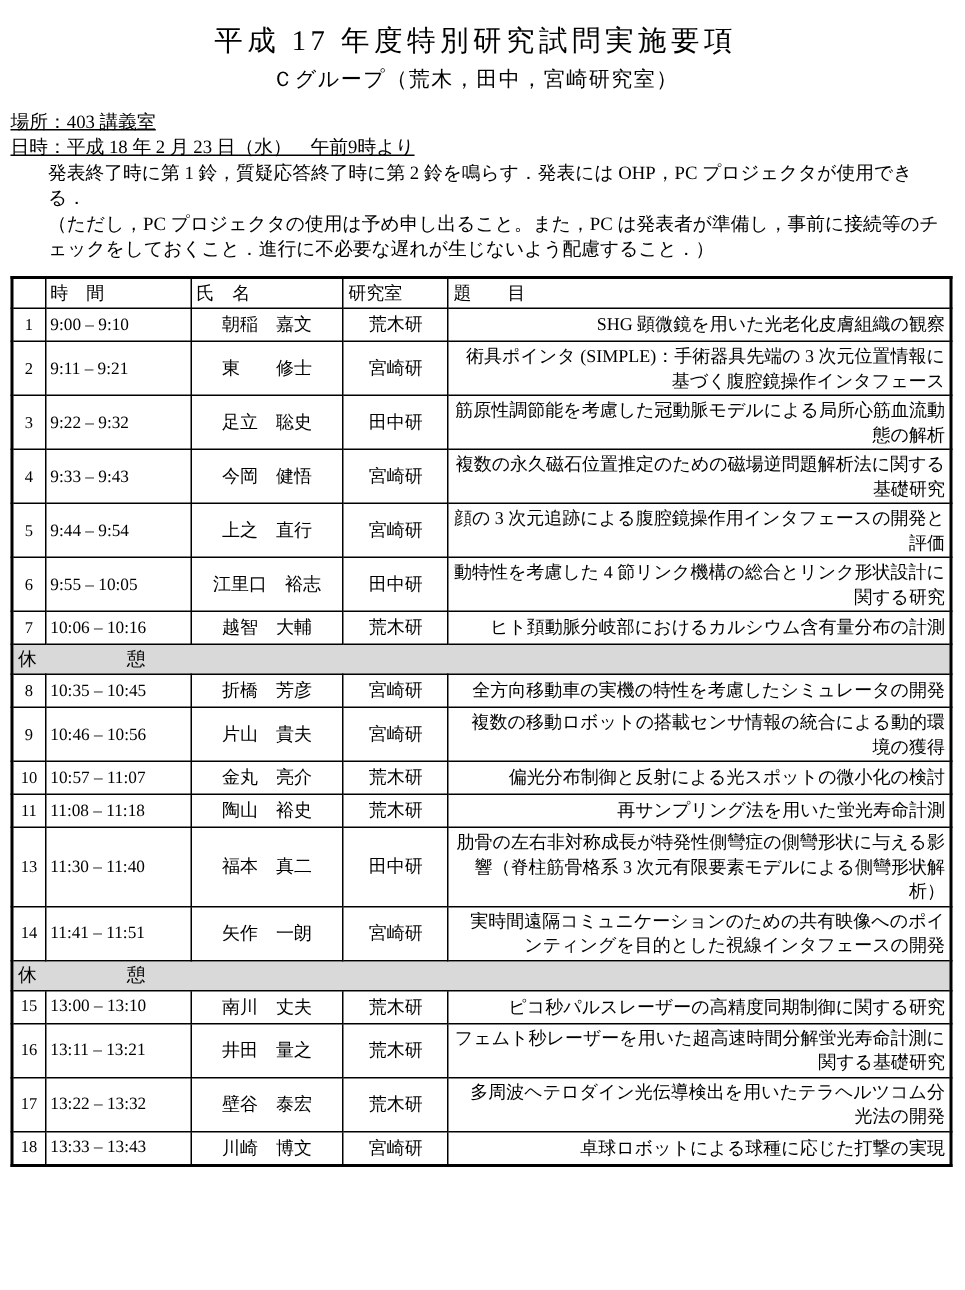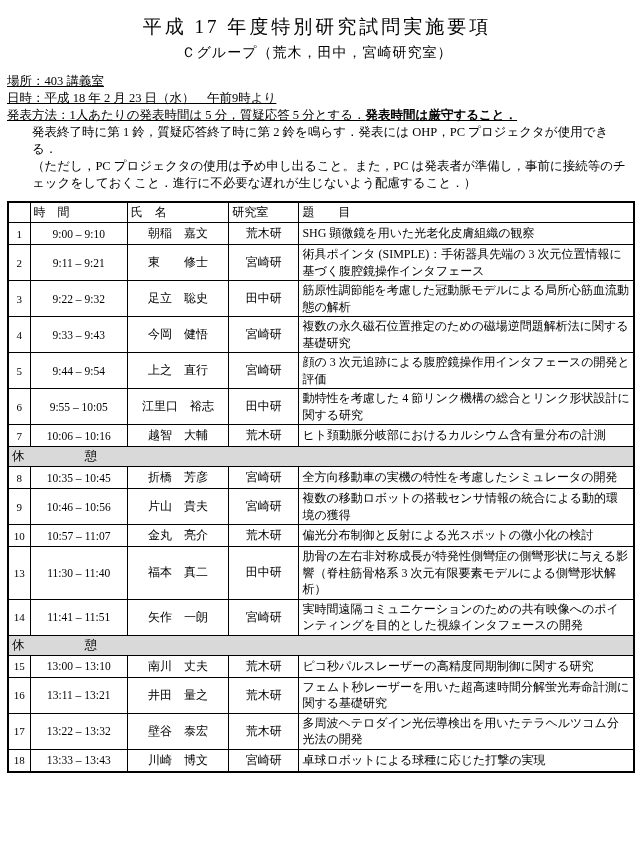--- a/index.html
+++ b/index.html
@@ -27,43 +27,42 @@
     border:2px solid #000;
     font-size:12px;
   }
   table.schedule th,table.schedule td{
     border:1px solid #000;
     padding:1px 3px;
     overflow:hidden;
   }
   th{font-weight:normal;text-align:left;background:#fff;}
   td.col-no{text-align:center;font-size:11px;padding:1px 0;}
-  td.col-time{text-align:center;font-size:11.5px;white-space:nowrap;padding:1px 1px;}
+  td.col-time{font-size:11.5px;white-space:nowrap;padding:1px 1px;}
   td.col-name{text-align:center;font-size:12px;white-space:nowrap;}
   td.col-lab{text-align:center;font-size:12px;white-space:nowrap;}
-  td.col-title{text-align:left;line-height:16.5px;white-space:pre-line;}
+  td.col-title{text-align:right;line-height:16.5px;white-space:pre-line;}
   tr.data-row td{height:19px;}
   tr.break-row td{
     background:#d9d9d9;height:17px;
     font-size:12.5px;letter-spacing:2px;
   }
 </style>
 </head>
 <body>
 
 <div class="page">
 
   <h1 class="doc-title">平成 17 年度特別研究試問実施要項</h1>
 
   <div class="doc-subtitle">Ｃグループ（荒木，田中，宮崎研究室）</div>
 
   <div class="info">
     <div class="info-line">場所：403 講義室</div>
     <div class="info-line">日時：平成 18 年 2 月 23 日（水）　午前9時より</div>
-    <div class="info-line"><span>発表方法：1人あたりの発表時間は 5 分，質疑応答 5 分とする．</span><span class="bold">発表時間は厳守すること．</span></div>
     <div class="note">発表終了時に第 1 鈴，質疑応答終了時に第 2 鈴を鳴らす．発表には OHP，PC プロジェクタが使用できる．</div>
     <div class="note">（ただし，PC プロジェクタの使用は予め申し出ること。また，PC は発表者が準備し，事前に接続等のチェックをしておくこと．進行に不必要な遅れが生じないよう配慮すること．）</div>
   </div>
 
   <table class="schedule">
     <colgroup>
       <col style="width:22px">
       <col style="width:97px">
       <col style="width:101px">
       <col style="width:70px">
@@ -146,20 +145,27 @@
           <td class="col-title">複数の移動ロボットの搭載センサ情報の統合による動的環境の獲得</td>
         </tr>
         <tr class="data-row">
           <td class="col-no">10</td>
           <td class="col-time">10:57 – 11:07</td>
           <td class="col-name">金丸　亮介</td>
           <td class="col-lab">荒木研</td>
           <td class="col-title">偏光分布制御と反射による光スポットの微小化の検討</td>
         </tr>
         <tr class="data-row">
+          <td class="col-no">11</td>
+          <td class="col-time">11:08 – 11:18</td>
+          <td class="col-name">陶山　裕史</td>
+          <td class="col-lab">荒木研</td>
+          <td class="col-title">再サンプリング法を用いた蛍光寿命計測</td>
+        </tr>
+        <tr class="data-row">
           <td class="col-no">13</td>
           <td class="col-time">11:30 – 11:40</td>
           <td class="col-name">福本　真二</td>
           <td class="col-lab">田中研</td>
           <td class="col-title">肋骨の左右非対称成長が特発性側彎症の側彎形状に与える影響（脊柱筋骨格系 3 次元有限要素モデルによる側彎形状解析）</td>
         </tr>
         <tr class="data-row">
           <td class="col-no">14</td>
           <td class="col-time">11:41 – 11:51</td>
           <td class="col-name">矢作　一朗</td>

